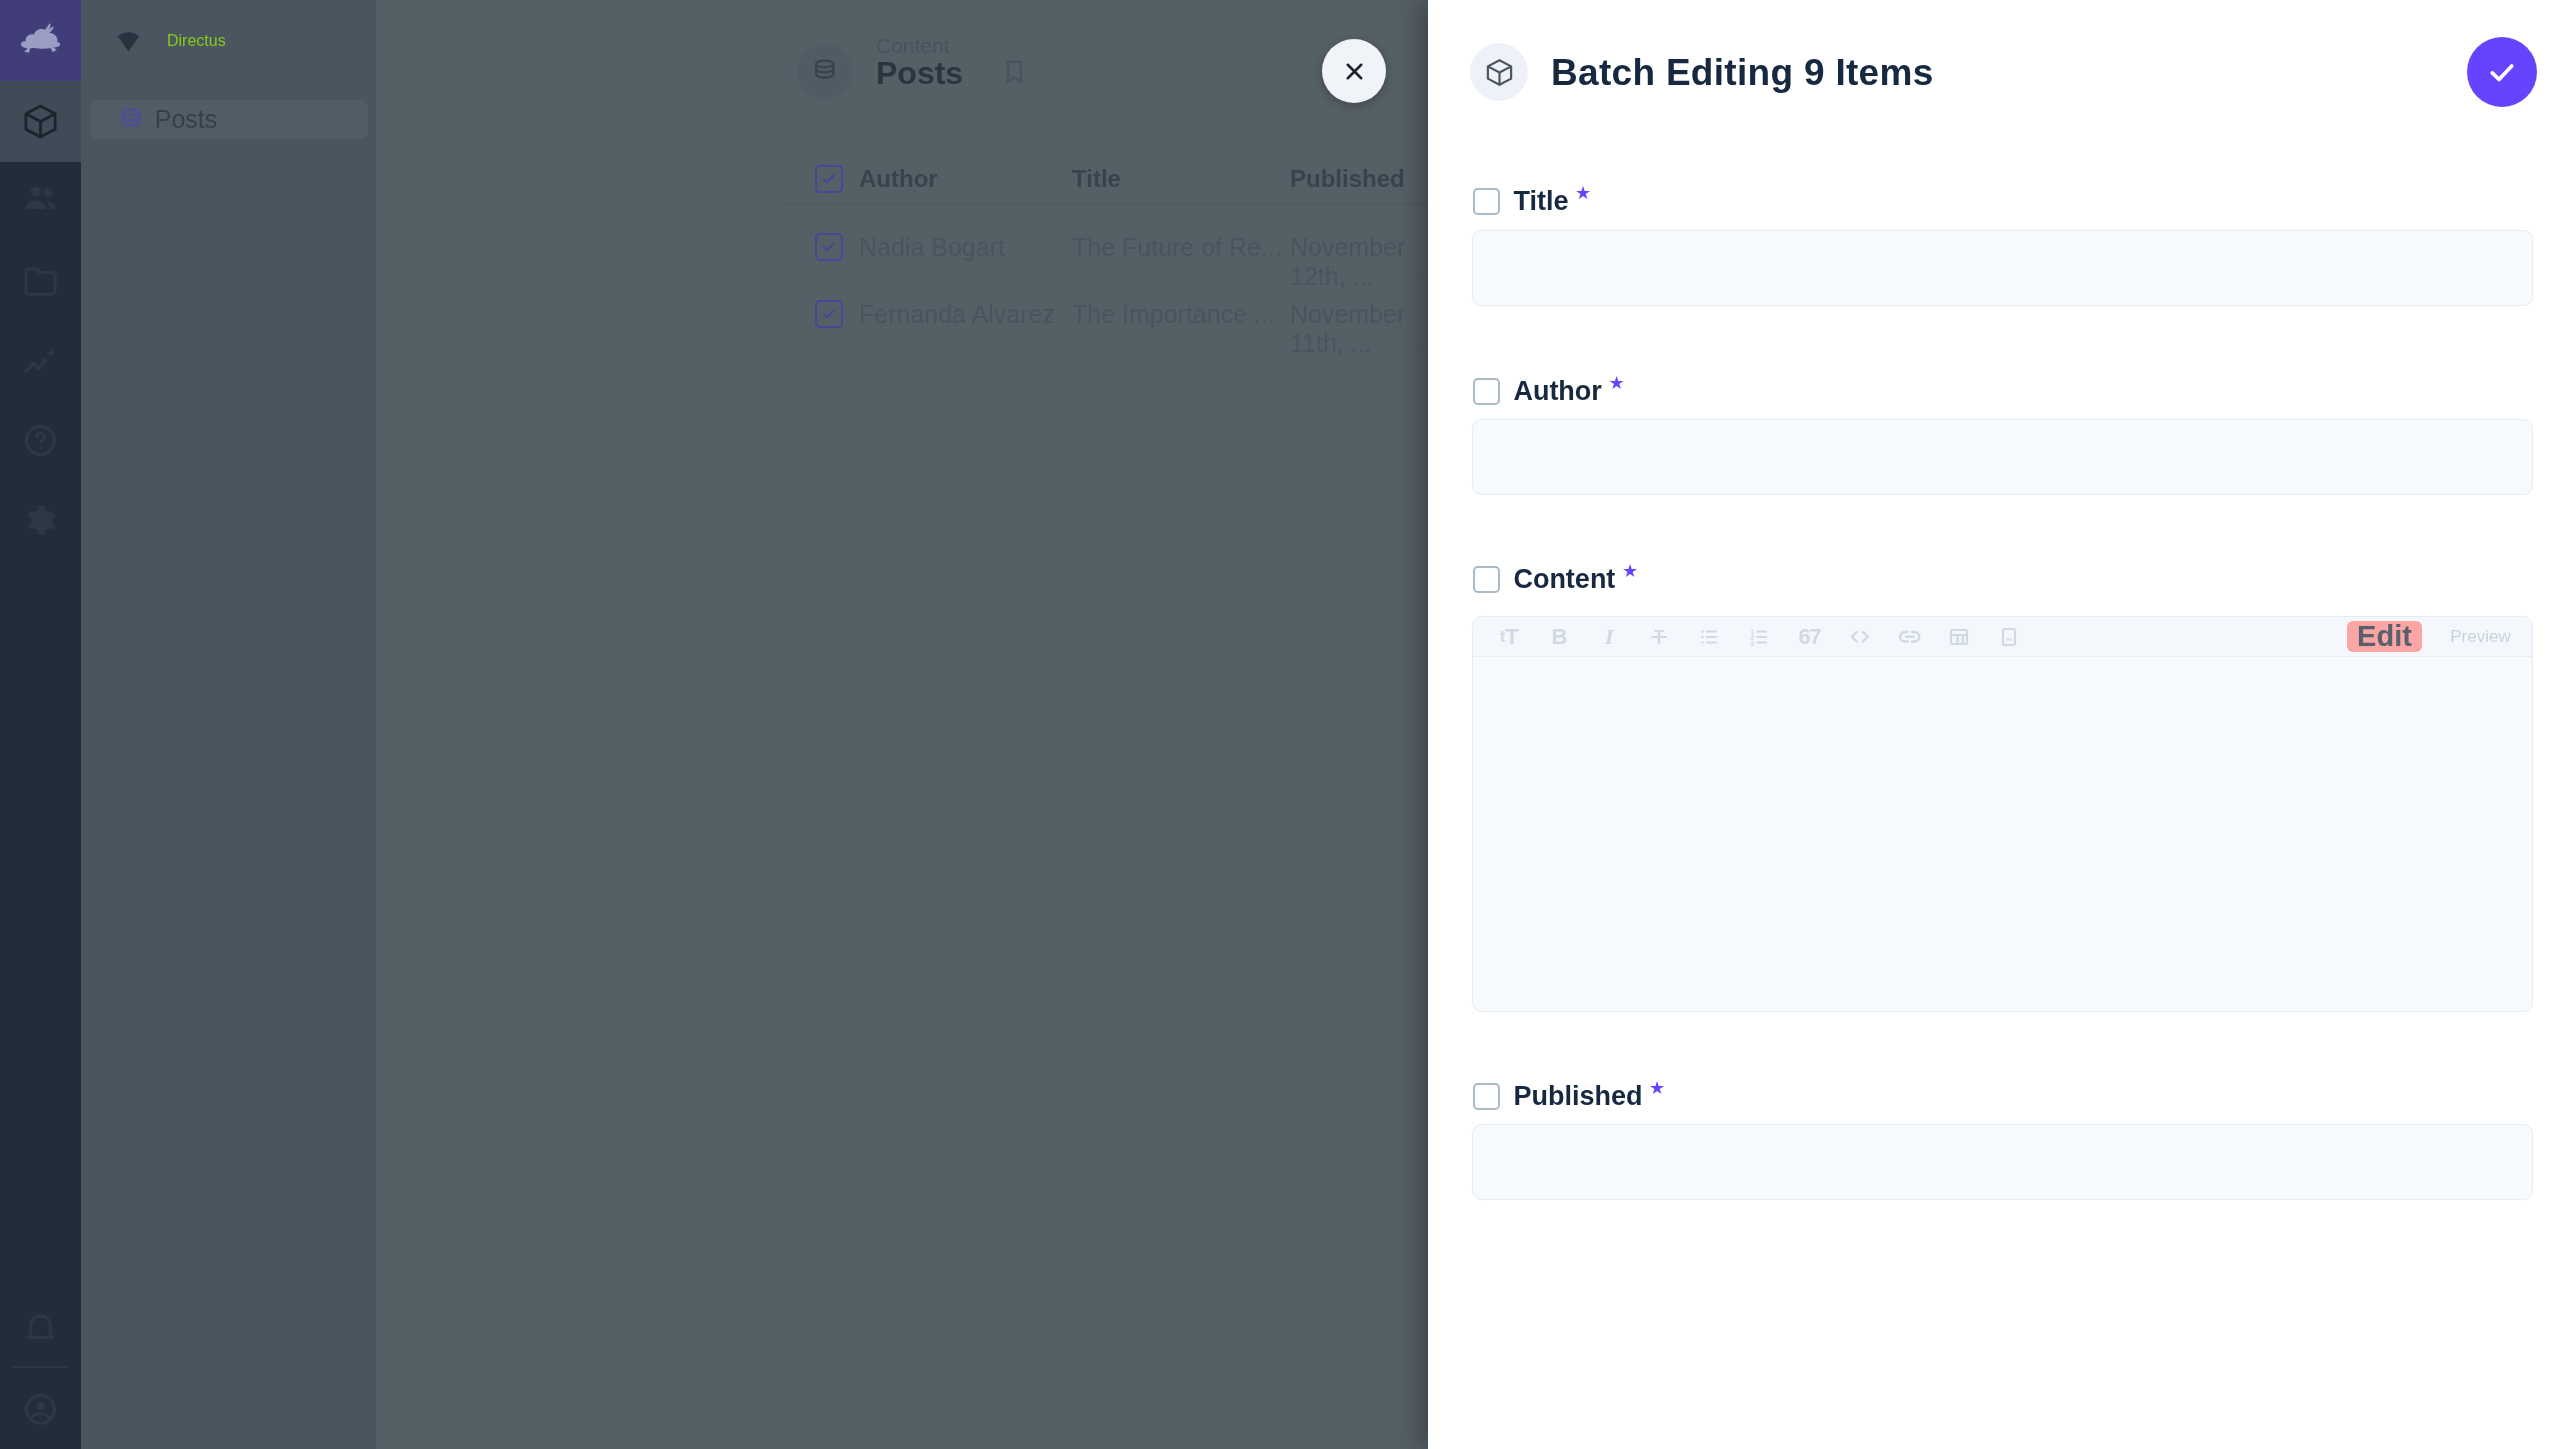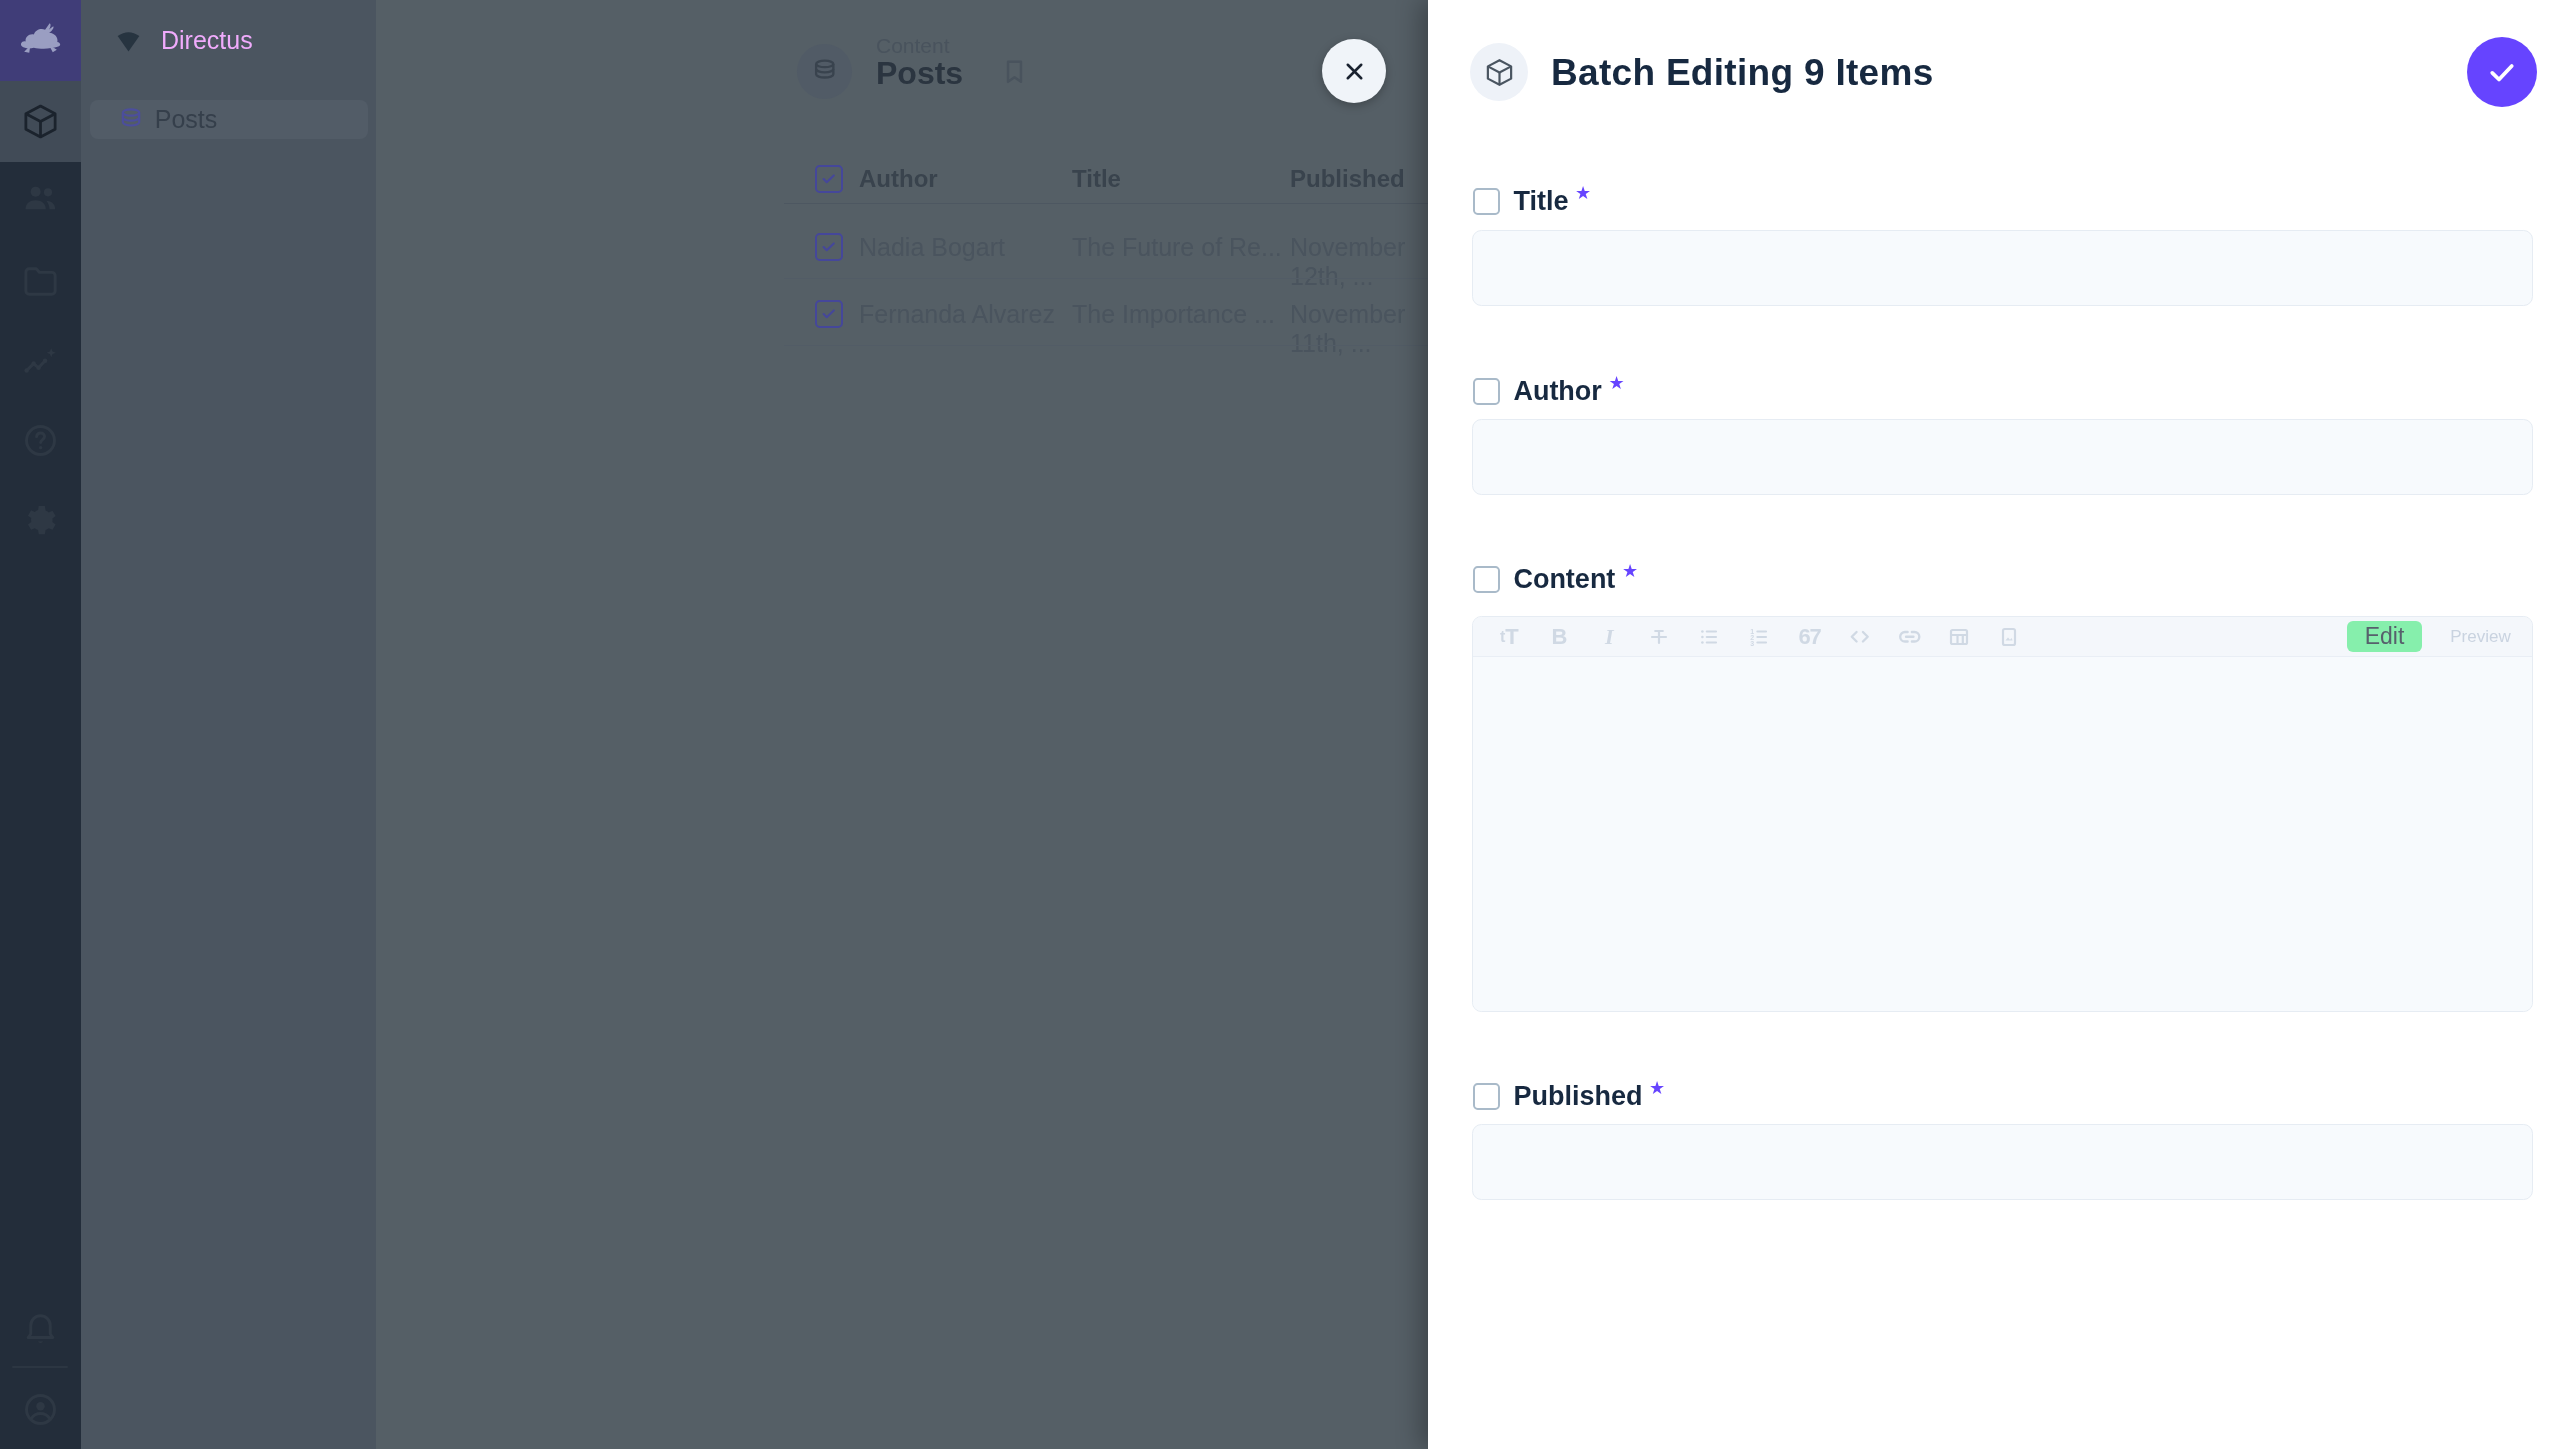--- a/index.html
+++ b/index.html
@@ -11,21 +11,21 @@
   svg{display:block;}
   
   .module-bar{position:absolute;left:0;top:0;width:81px;height:1449px;background:#232d3a;}
   .logo-tile{position:absolute;left:0;top:0;width:81px;height:81px;background:#403d78;display:flex;align-items:center;justify-content:center;}
   .mod-tile{position:absolute;left:0;width:81px;height:81px;display:flex;align-items:center;justify-content:center;}
   .mod-tile.active{background:#414b57;}
   .mod-divider{position:absolute;left:12px;width:56px;height:2px;background:#2c3642;border-radius:1.3px;}
   
   .nav{position:absolute;left:81px;top:0;width:295px;height:1449px;background:#4b5560;}
   .nav-header{position:absolute;left:0;top:0;width:295px;height:81px;display:flex;align-items:center;}
-  .nav-project{font-size:25px;font-weight:500;color:#f0abfc;margin-left:17px;}
+  .nav-project{font-size:16px;font-weight:500;color:#84cc16;margin-left:23px;}
   .nav-item{position:absolute;left:9.4px;top:100px;width:278px;height:39px;background:#525c67;border-radius:8px;display:flex;align-items:center;}
   .nav-item-label{font-size:25px;color:#353f4b;margin-left:9.4px;}
   
   .main{position:absolute;left:376px;top:0;width:1052px;height:1449px;background:#555f66;}
   .hdr-circle{position:absolute;left:421px;top:44px;width:55px;height:55px;border-radius:50%;background:#515b66;display:flex;align-items:center;justify-content:center;}
   .crumb{position:absolute;left:500px;top:34px;font-size:21px;font-weight:500;color:#49535d;}
   .page-title{position:absolute;left:500px;top:55px;font-size:32px;font-weight:700;color:#2b3540;}
   .bookmark{position:absolute;left:623px;top:56px;}
   .th{position:absolute;top:165px;font-size:24px;font-weight:600;color:#39434d;}
   .td{position:absolute;font-size:25px;color:#4a545e;}
@@ -41,21 +41,21 @@
   .save-btn{position:absolute;left:2467px;top:37px;width:70px;height:70px;border-radius:50%;background:#6644ff;display:flex;align-items:center;justify-content:center;}
   .field-label-row{position:absolute;left:1473px;display:flex;align-items:center;}
   .cbx{width:23px;height:23px;border:2.7px solid #a9bac9;border-radius:4.7px;background:#fff;}
   .flabel{font-size:27px;font-weight:700;color:#172940;margin-left:13.4px;}
   .fstar{font-size:18px;color:#6644ff;position:relative;top:-8.7px;margin-left:6.7px;}
   .finput{position:absolute;left:1472px;width:1061px;height:76px;background:#f7fafd;border:1.3px solid #e6ecf3;border-radius:9.4px;box-sizing:border-box;}
   .editor{position:absolute;left:1472px;top:616px;width:1061px;height:396px;border:1.3px solid #e6ecf3;border-radius:9.4px;box-sizing:border-box;background:#f7fafd;overflow:hidden;}
   .toolbar{position:relative;height:39px;background:#f4f7fb;border-bottom:1.3px solid #e9eef5;display:flex;align-items:center;padding-left:17.4px;}
   .tbtn{width:38px;height:38px;display:flex;align-items:center;justify-content:center;color:#d0d9e4;flex:0 0 auto;margin-right:12px;}
   .tbtn .glyph{font-size:22px;font-weight:700;line-height:1;}
-  .tab-edit{position:absolute;left:874px;top:4px;width:75px;height:31px;background:#86efac;border-radius:6px;display:flex;align-items:center;justify-content:center;font-size:23px;font-weight:400;color:#57606c;}
+  .tab-edit{position:absolute;left:874px;top:4px;width:75px;height:31px;background:#fca5a5;border-radius:6px;display:flex;align-items:center;justify-content:center;font-size:29px;font-weight:700;color:#57606c;}
   .tab-preview{position:absolute;left:957px;top:4px;width:101px;height:31px;display:flex;align-items:center;justify-content:center;font-size:17px;font-weight:500;color:#c9d3e0;}
   .editor-body{position:absolute;left:0;top:40px;right:0;bottom:0;background:#f7fafd;}
 </style>
 </head>
 <body>
 
 <div class="module-bar">
   <div class="logo-tile">
     <svg width="51" height="51" viewBox="0 0 100 100">
       <path fill="#9a9ec2" d="M14 62c-5-4-1-12 7-10-2-9 7-16 16-14 3-9 14-13 22-9l9-13c3 2 2 8-2 13l9-7c2 3-2 9-8 13 11 1 18 9 16 18 6 1 8 7 2 9-16 5-36 5-48 2-9 3-19 1-23-2z"></path>

